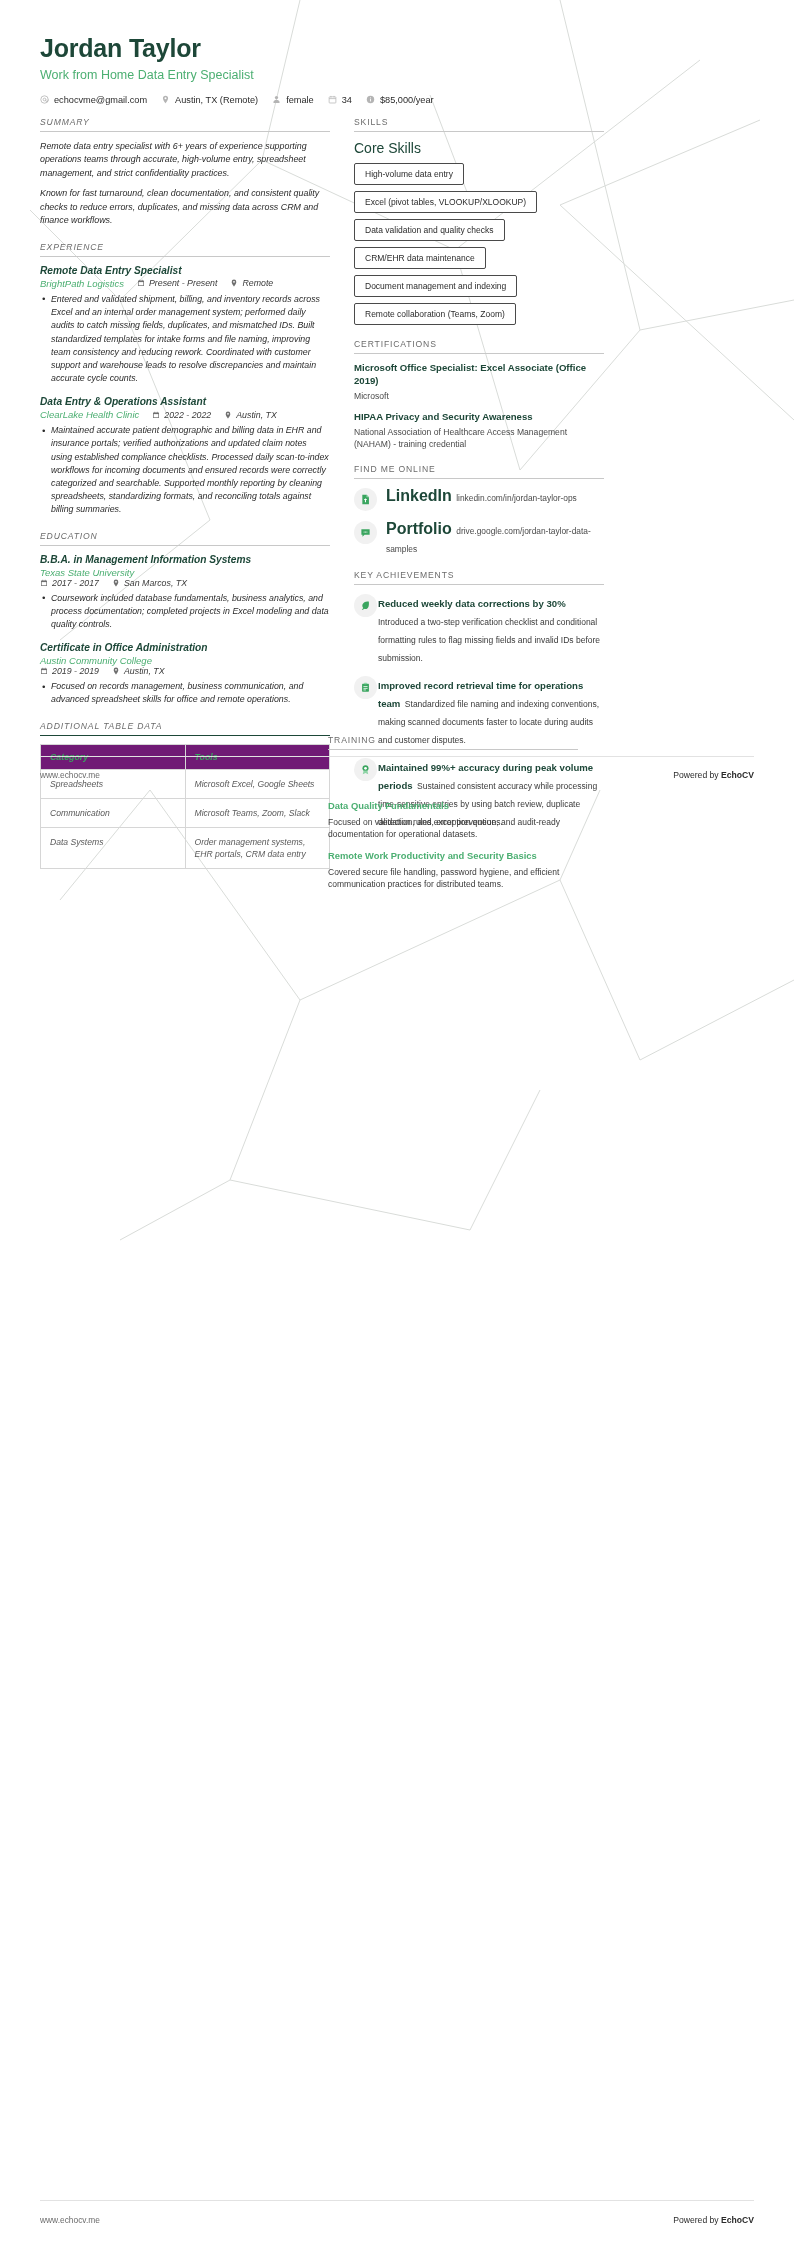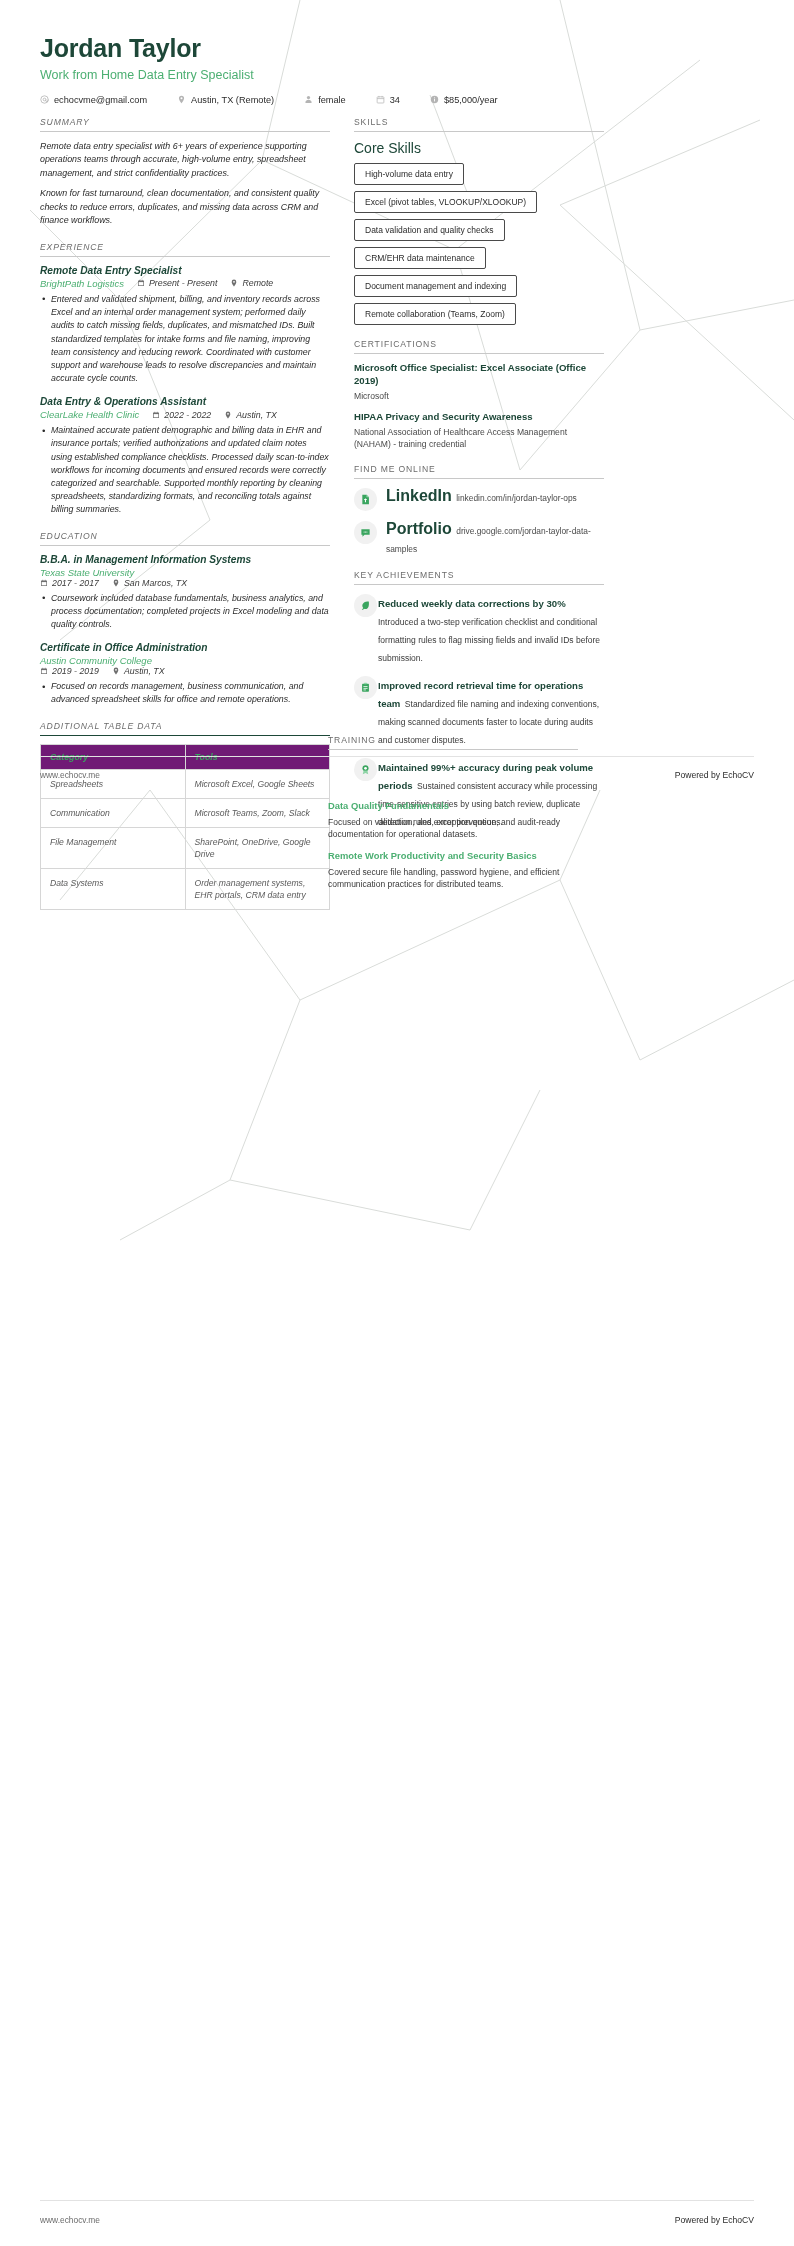--- a/index.html
+++ b/index.html
@@ -38,21 +38,21 @@
   .job-title {
     font-size: 12.5px;
     color: #4caf72;
     margin-top: 5px;
     font-weight: normal;
   }
   .contact-row {
     display: flex;
     align-items: center;
     flex-wrap: wrap;
-    gap: 4px 16px;
+    gap: 4px 0;
     margin-top: 13px;
   }
   .contact-item {
     display: flex;
     align-items: center;
     gap: 5px;
     font-size: 9.2px;
     color: #2b2b2b;
     margin-right: 14px;
     white-space: nowrap;
@@ -321,21 +321,21 @@
     z-index: 3;
   }
   .footer-left {
     font-size: 8.4px;
     color: #6b6b6b;
   }
   .footer-right {
     font-size: 8.6px;
     color: #2b2b2b;
   }
-  .footer-right b { font-weight: normal; }
+  .footer-right b { font-weight: bold; }
   .footer-rule {
     position: absolute;
     left: 40px; right: 40px;
     height: 1px;
     background: #e2e2e2;
     z-index: 3;
   }
   #footer-1 { top: 770px; }
   #footer-rule-1 { top: 756px; }
   #footer-2 { top: 2215px; }
@@ -573,24 +573,20 @@
             <tbody>
               <tr>
                 <td>Spreadsheets</td>
                 <td>Microsoft Excel, Google Sheets</td>
               </tr>
               <tr>
                 <td>Communication</td>
                 <td>Microsoft Teams, Zoom, Slack</td>
               </tr>
               <tr>
-                <td>File Management</td>
-                <td>SharePoint, OneDrive, Google Drive</td>
-              </tr>
-              <tr>
                 <td>Data Systems</td>
                 <td>Order management systems, EHR portals, CRM data entry</td>
               </tr>
             </tbody>
           </table>
         </div>
       </div>
 
       <div class="col-right">
 

